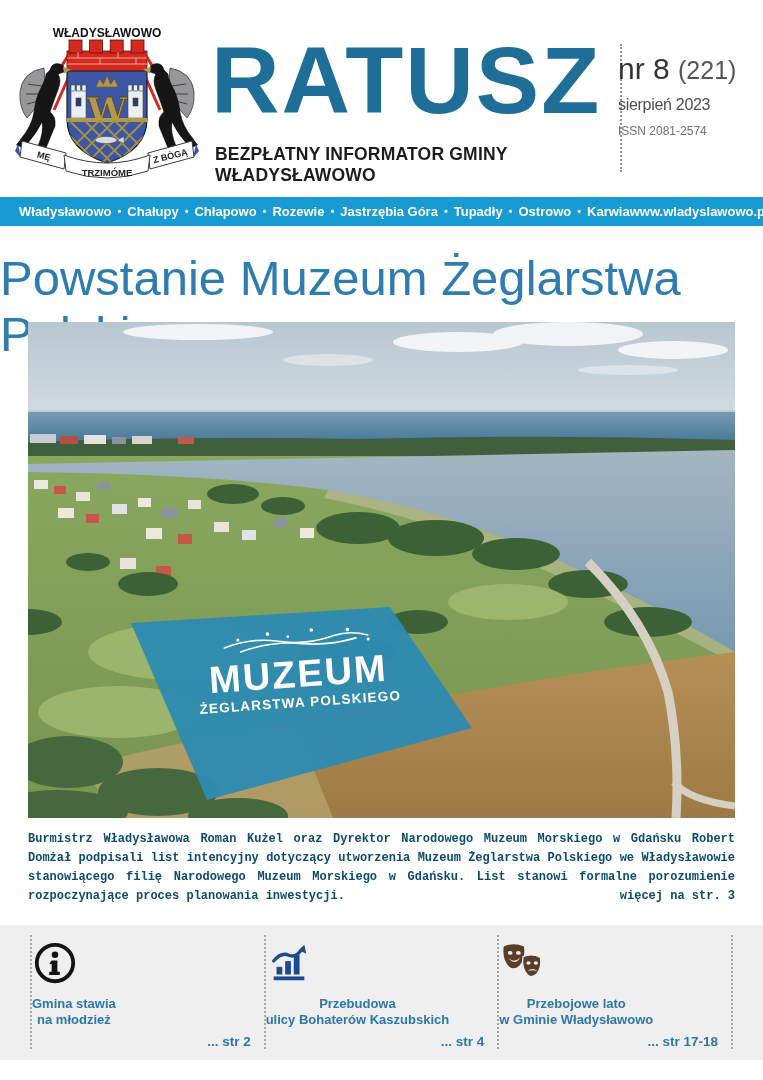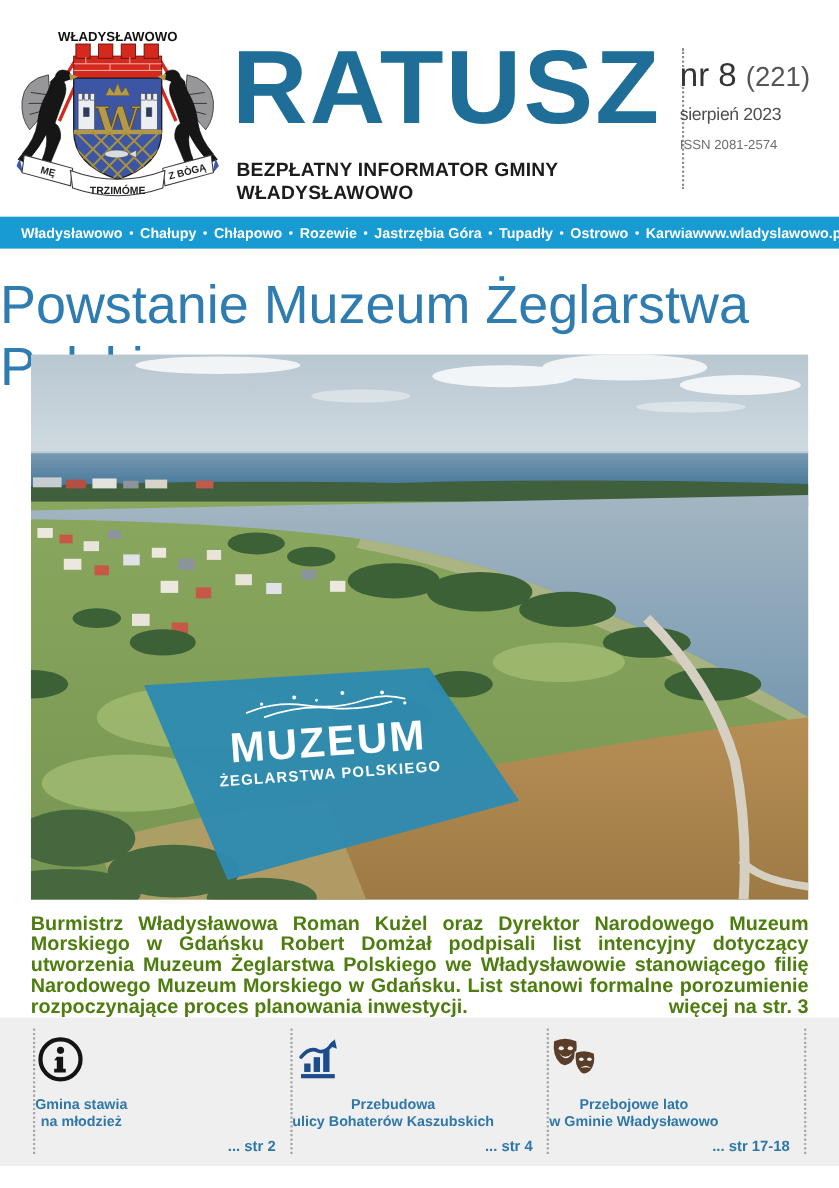--- a/index.html
+++ b/index.html
@@ -51,21 +51,21 @@
     position:absolute;left:148px;top:306px;width:244px;
     transform:rotate(-4deg);color:#fff;text-align:center;
   }
   .museum-waves{height:24px;}
   .museum-title{font-size:38px;font-weight:700;letter-spacing:2px;line-height:36px;}
   .museum-subtitle{font-size:13.5px;font-weight:700;letter-spacing:1.2px;margin-top:3px;}
 
   
   .lead{
     left:28px;top:830px;width:707px;margin:0;
-    font-size:18px;font-weight:700;line-height:19px;color:#4d7c0f;text-align:justify;
+    font-size:12px;font-weight:700;line-height:19px;color:#0c4a6e;text-align:justify;font-family:Liberation Mono, monospace;
   }
   .lead .more{float:right;}
 
   
   .teasers{left:0;top:925px;width:763px;height:137px;background:var(--band-gray,#efefef);}
   .teasers-inner{margin:0 30px;height:100%;display:flex;padding:10px 0 13px;box-sizing:border-box;}
   .teaser{
     flex:1;border-left:2px dotted #a6a6a6;display:flex;flex-direction:column;align-items:flex-start;
     padding-top:2px;box-sizing:border-box;
   }

